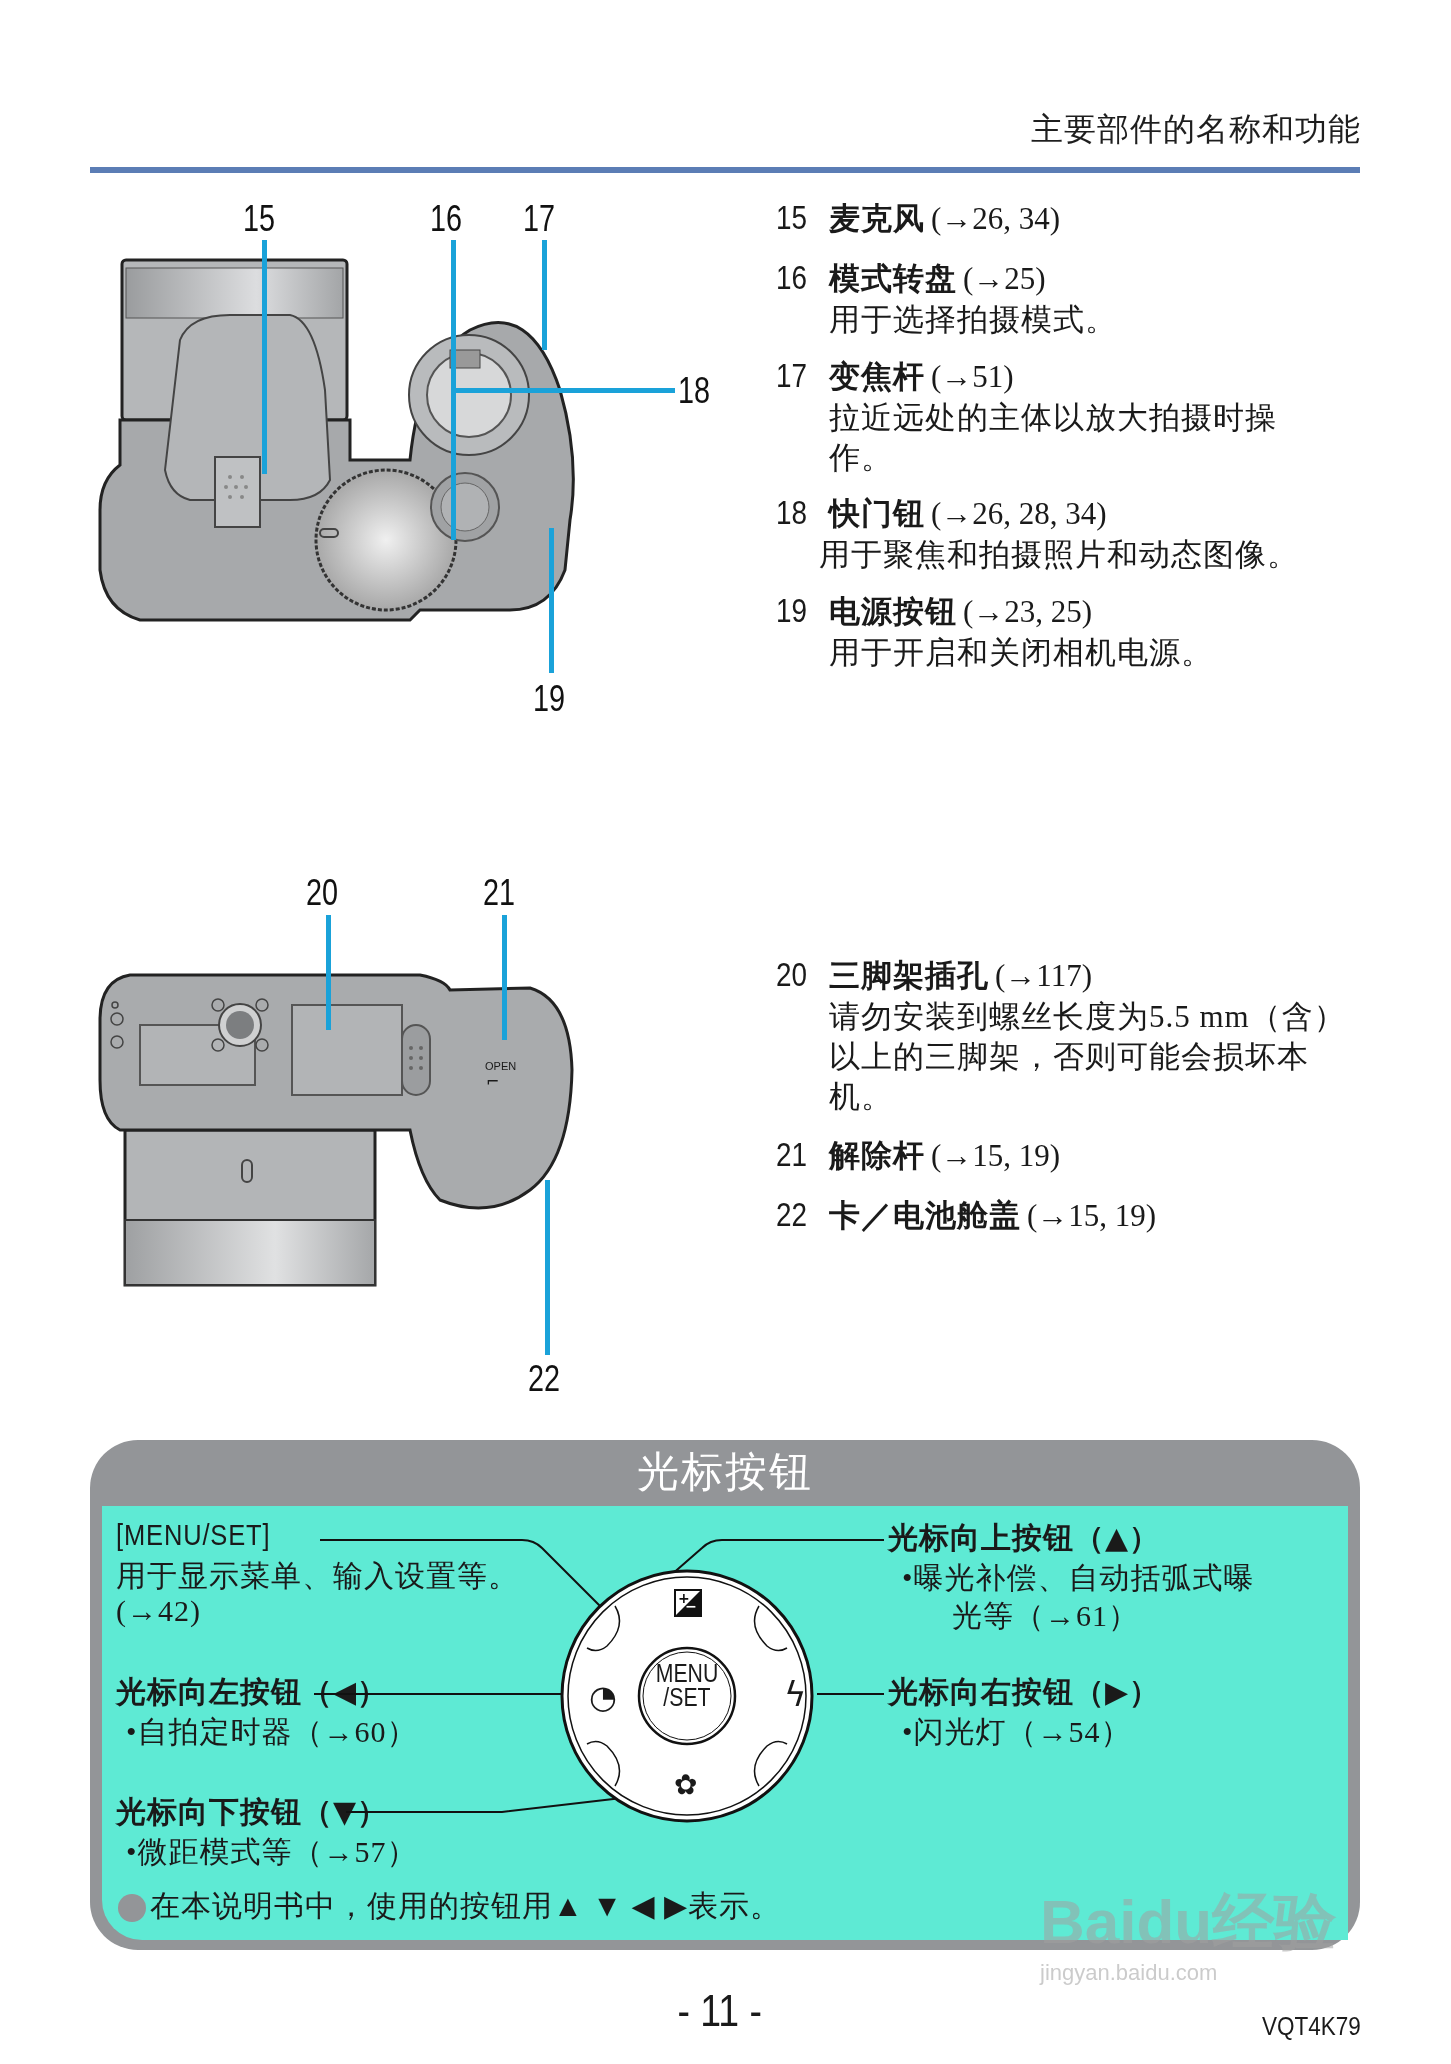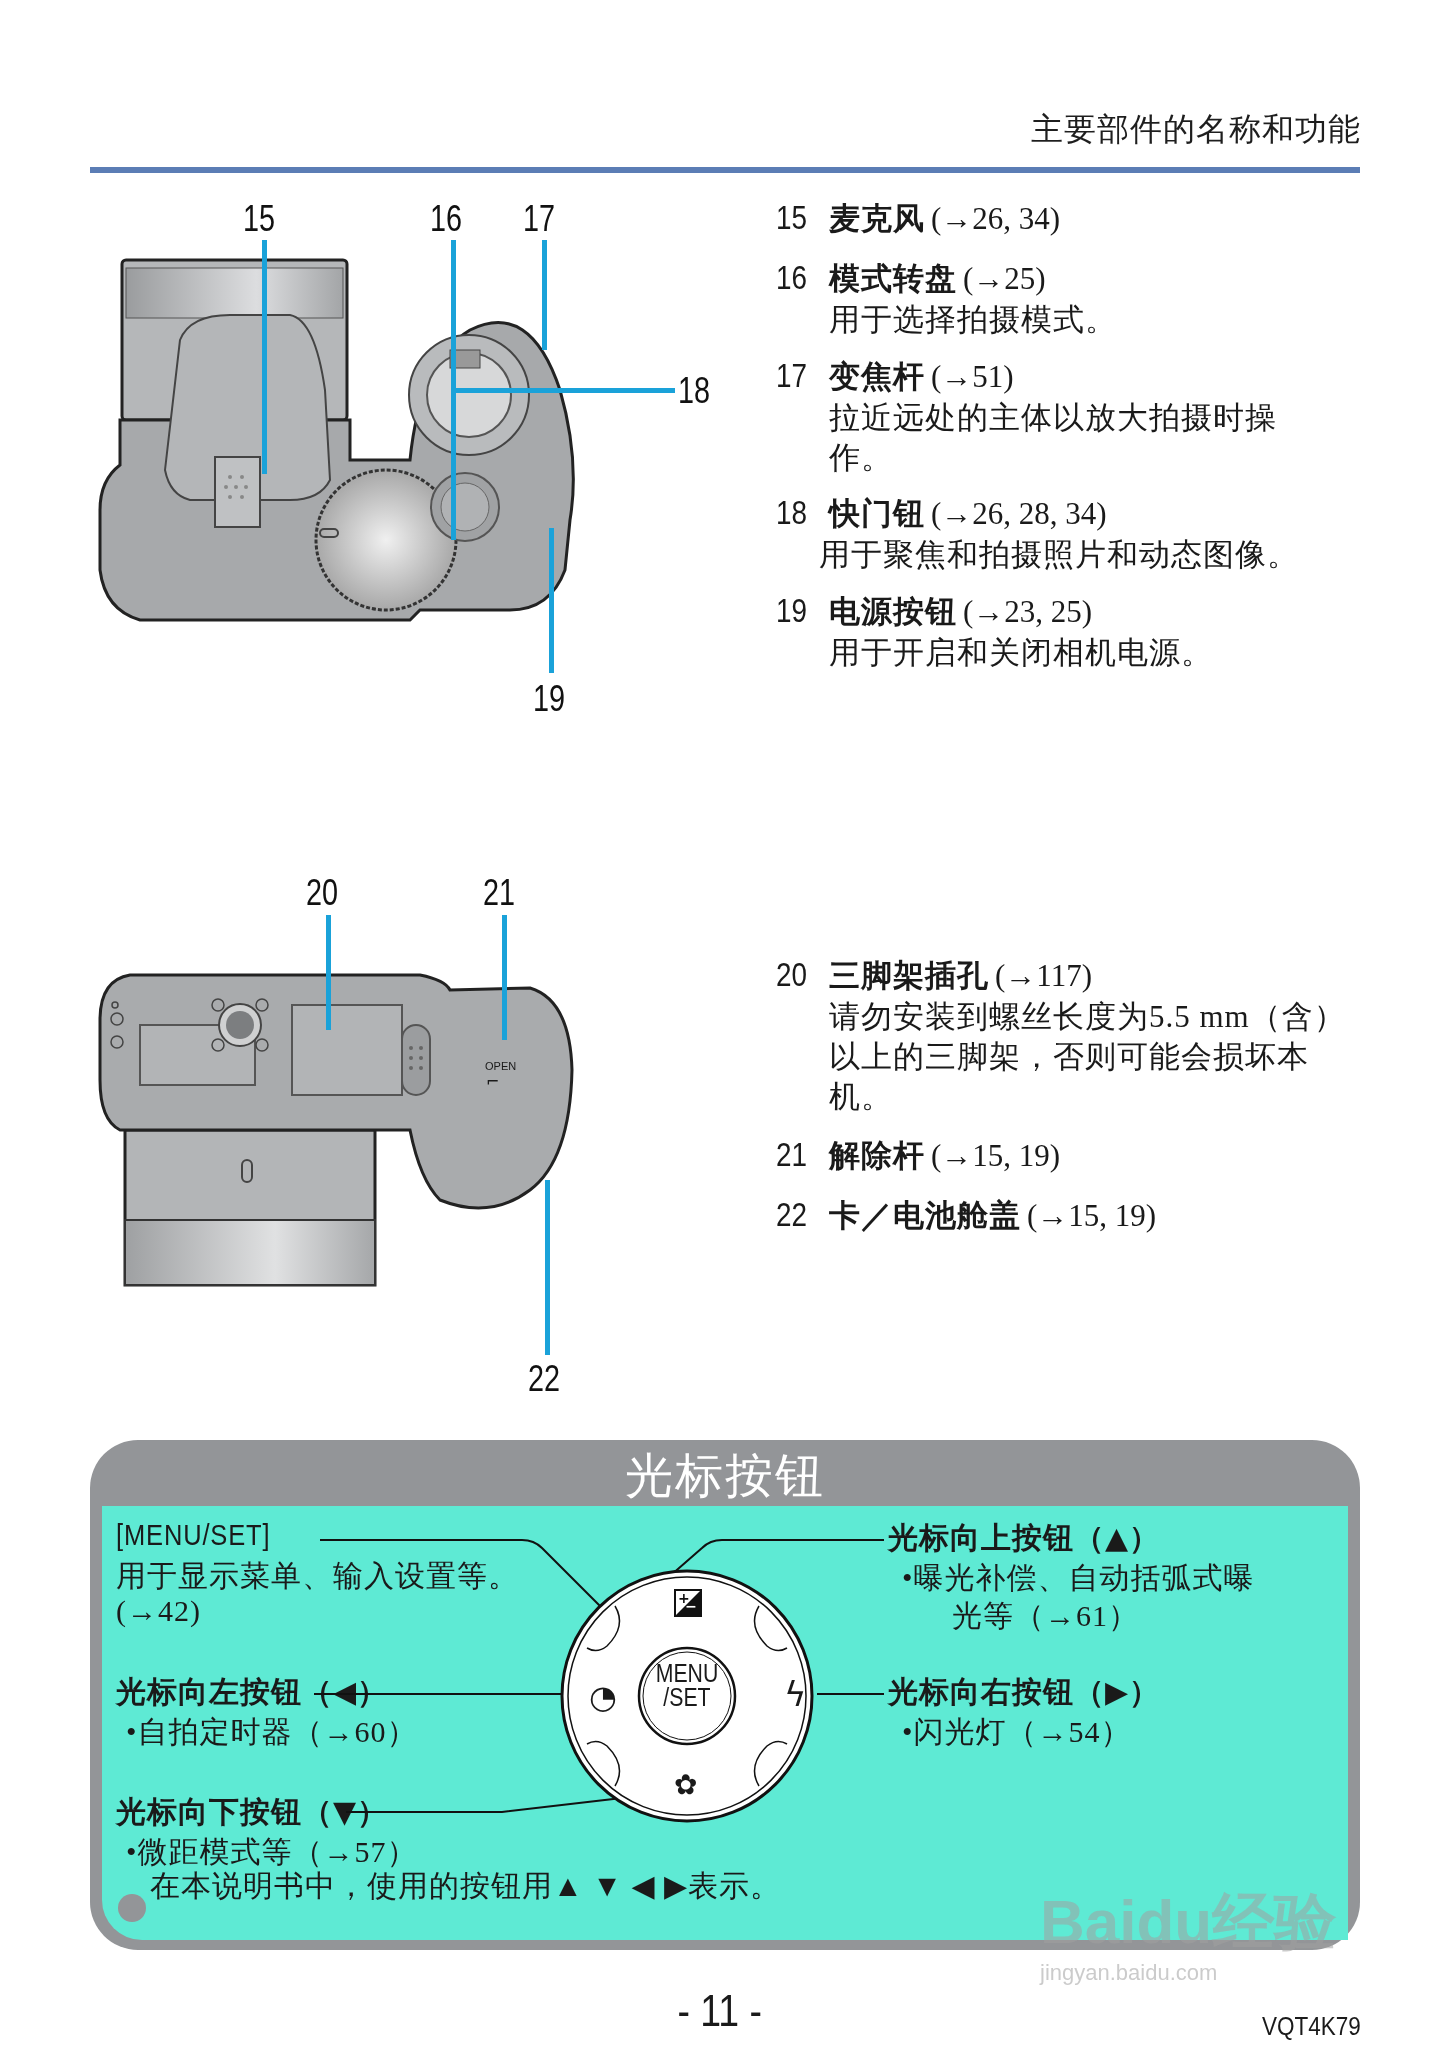--- a/index.html
+++ b/index.html
@@ -15,21 +15,21 @@
   .desc{left:776px;width:600px;}
   .item{position:absolute;left:0;}
   .item .row1{display:flex;align-items:baseline;white-space:nowrap;}
   .item .n{font-family:"Liberation Sans",sans-serif;font-size:34px;width:53px;display:inline-block;transform:scaleX(0.82);transform-origin:left;}
   .item .name{font-size:31px;font-weight:bold;letter-spacing:1px;}
   .item .ref{font-family:"Liberation Serif",serif;font-size:31px;margin-left:6px;}
   .item .body{margin-left:53px;font-family:"Liberation Serif","DejaVu Serif",serif;font-size:31px;line-height:40px;letter-spacing:1px;width:540px;}
 
   .panel{left:90px;top:1440px;width:1270px;height:510px;background:#939598;border-radius:48px;}
   .panel-inner{left:12px;top:66px;width:1246px;height:434px;background:#5eead4;border-radius:0 0 0 40px;}
-  .panel-title{left:0;top:4px;width:1270px;text-align:center;color:#fff;font-size:48px;letter-spacing:2px;}
+  .panel-title{left:0;top:4px;width:1270px;text-align:center;color:#fff;font-size:42px;letter-spacing:2px;}
   .lbl{font-size:30px;font-weight:bold;white-space:nowrap;letter-spacing:1px;}
   .lbl-ser{font-family:"Liberation Serif","DejaVu Serif",serif;font-size:30px;white-space:nowrap;letter-spacing:1px;}
 
   .footer-num{left:670px;top:1986px;font-family:"Liberation Sans",sans-serif;font-size:44px;transform:scaleX(0.85);}
   .footer-code{right:90px;top:2012px;font-family:"Liberation Sans",sans-serif;font-size:25px;transform:scaleX(0.9);transform-origin:right;}
   .watermark{left:1040px;top:1880px;color:rgba(160,160,160,0.55);font-family:"Liberation Sans",sans-serif;}
 </style>
 </head>
 <body>
 
@@ -225,21 +225,21 @@
     <div class="abs lbl-ser" style="left:24px;top:326px;">•微距模式等（→57）</div>
 
     <div class="abs lbl" style="left:786px;top:12px;">光标向上按钮（▲）</div>
     <div class="abs lbl-ser" style="left:800px;top:52px;">•曝光补偿、自动括弧式曝</div>
     <div class="abs lbl-ser" style="left:822px;top:90px;margin-left:28px;">光等（→61）</div>
 
     <div class="abs lbl" style="left:786px;top:166px;">光标向右按钮（▶）</div>
     <div class="abs lbl-ser" style="left:800px;top:206px;">•闪光灯（→54）</div>
 
     <div class="abs" style="left:16px;top:388px;width:28px;height:28px;border-radius:50%;background:#939598;"></div>
-    <div class="abs lbl-ser" style="left:48px;top:360px;">在本说明书中，使用的按钮用▲ ▼ ◀ ▶表示。</div>
+    <div class="abs lbl-ser" style="left:48px;top:380px;">在本说明书中，使用的按钮用▲ ▼ ◀ ▶表示。</div>
 
     <svg class="abs" style="left:0;top:0;" width="1246" height="434">
       <g fill="none" stroke="#111" stroke-width="2">
         <path d="M218 34 L420 34 Q432 34 440 42 L548 150"></path>
         <path d="M212 188 L470 188"></path>
         <path d="M244 306 L400 306 L520 292"></path>
         <path d="M782 34 L620 34 Q608 34 600 42 L545 90"></path>
         <path d="M782 188 L715 188"></path>
       </g>
     </svg>

